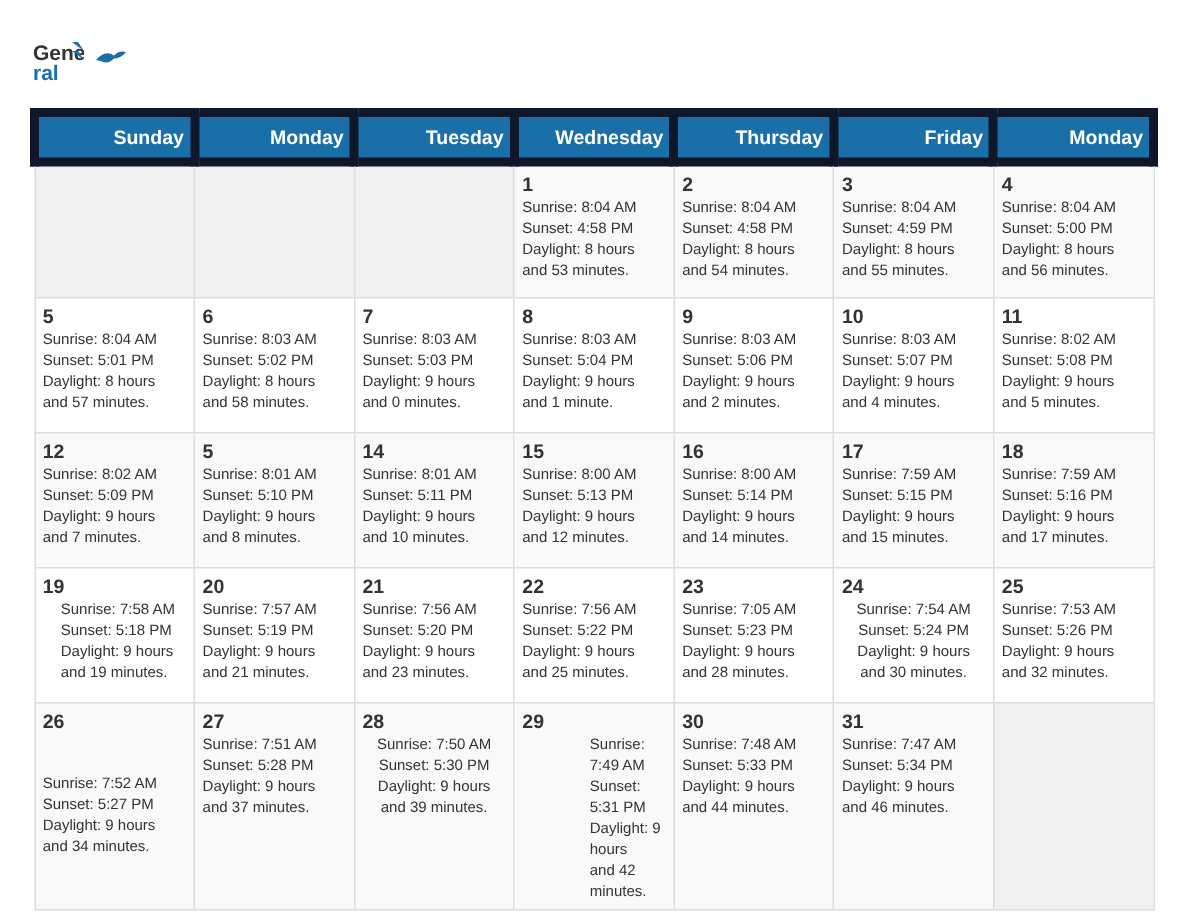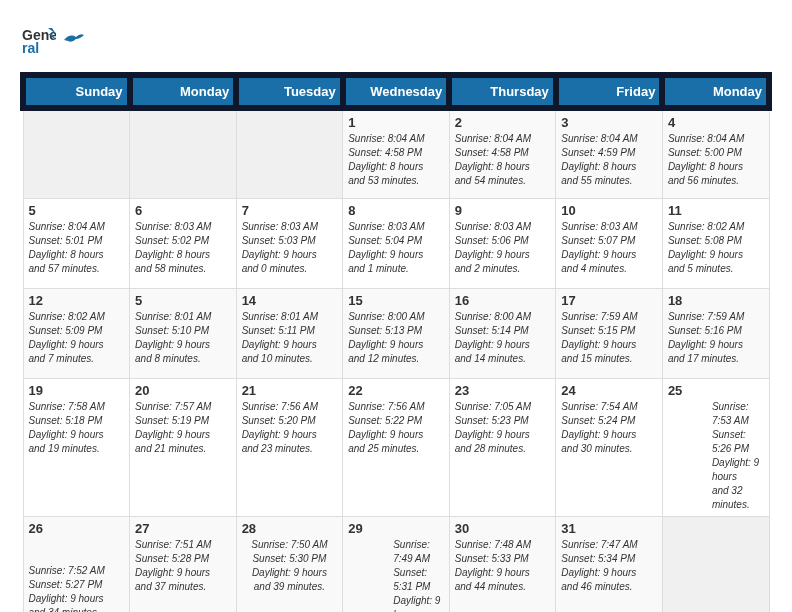--- a/index.html
+++ b/index.html
@@ -66,21 +66,20 @@
     .day-num {
       font-size: 13px;
       font-weight: bold;
       color: #333;
       margin-bottom: 2px;
     }
     .day-info {
       font-size: 10px;
       color: #333;
       line-height: 1.4;
-      font-style: italic;
     }
     .empty-cell {
       background: #f0f0f0 !important;
     }
   </style>
 </head>
 <body>
 
 <div class="header">
   <div class="logo">
@@ -250,21 +249,21 @@
           <div class="day-num">18</div>
           <div class="day-info" style="white-space: pre-line;">Sunrise: 7:59 AM
 Sunset: 5:16 PM
 Daylight: 9 hours
 and 17 minutes.</div>
         </td>
       </tr>
       <tr>
         <td>
           <div class="day-num">19</div>
-          <div class="day-info" style="white-space: pre-line;">Sunrise: 7:58 AM
+          <div class="day-info" style="white-space: pre-line; margin-left: 12px;">Sunrise: 7:58 AM
 Sunset: 5:18 PM
 Daylight: 9 hours
 and 19 minutes.</div>
         </td>
         <td>
           <div class="day-num">20</div>
           <div class="day-info" style="white-space: pre-line;">Sunrise: 7:57 AM
 Sunset: 5:19 PM
 Daylight: 9 hours
 and 21 minutes.</div>
@@ -285,28 +284,28 @@
         </td>
         <td>
           <div class="day-num">23</div>
           <div class="day-info" style="white-space: pre-line;">Sunrise: 7:05 AM
 Sunset: 5:23 PM
 Daylight: 9 hours
 and 28 minutes.</div>
         </td>
         <td>
           <div class="day-num">24</div>
-          <div class="day-info" style="white-space: pre-line;">Sunrise: 7:54 AM
+          <div class="day-info" style="white-space: pre-line; text-align: center;">Sunrise: 7:54 AM
 Sunset: 5:24 PM
 Daylight: 9 hours
 and 30 minutes.</div>
         </td>
         <td>
           <div class="day-num">25</div>
-          <div class="day-info" style="white-space: pre-line; margin-left: 44px;">Sunrise: 7:53 AM
+          <div class="day-info" style="white-space: pre-line;">Sunrise: 7:53 AM
 Sunset: 5:26 PM
 Daylight: 9 hours
 and 32 minutes.</div>
         </td>
       </tr>
       <tr>
         <td>
           <div class="day-num">26</div>
           <div class="day-info" style="white-space: pre-line; margin-top: 28px;">Sunrise: 7:52 AM
 Sunset: 5:27 PM

